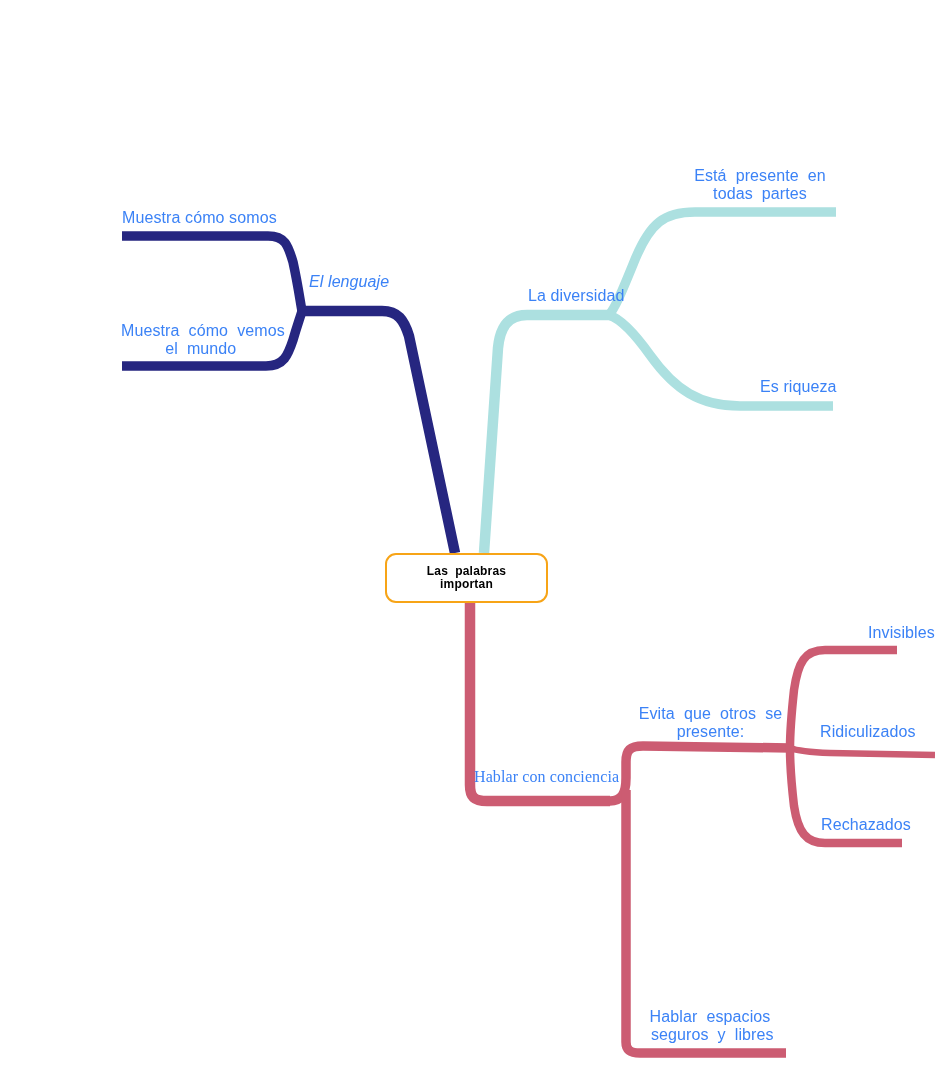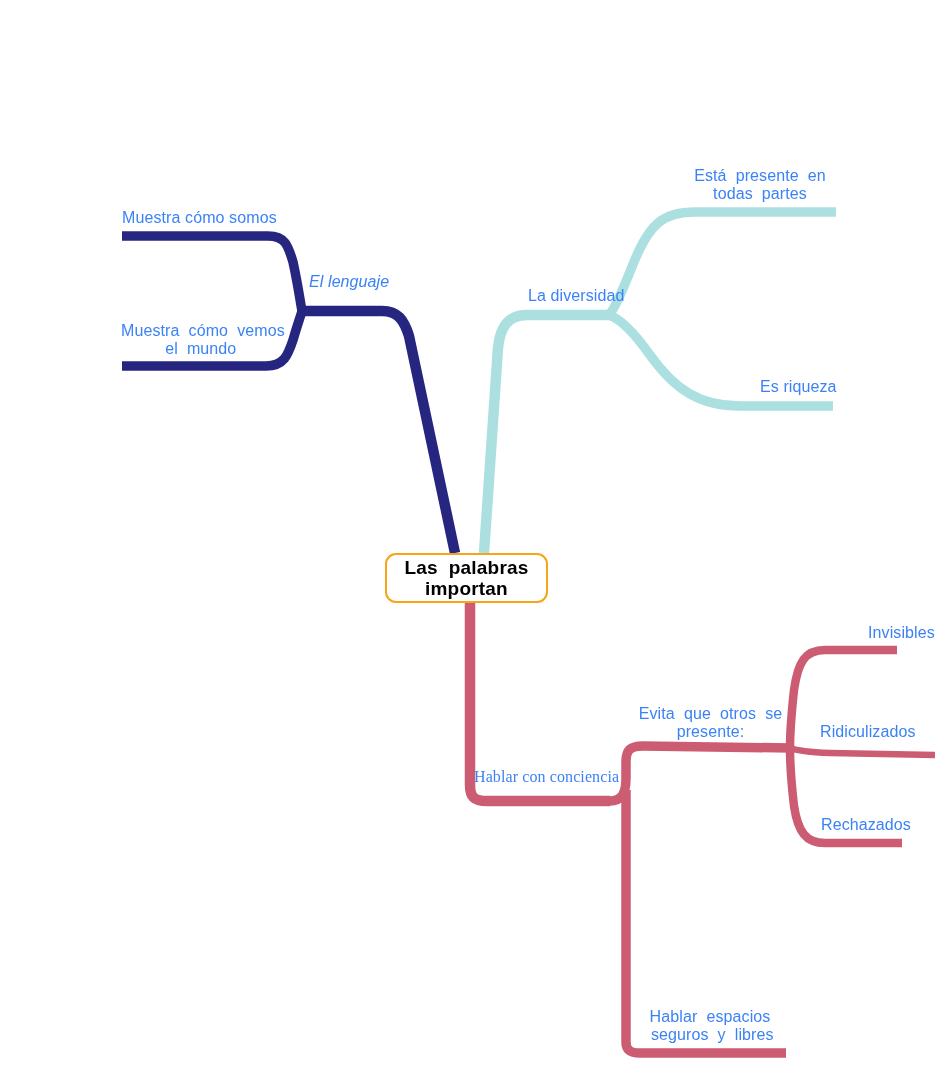--- a/index.html
+++ b/index.html
@@ -47,21 +47,21 @@
     box-sizing: border-box;
     border: 2.6px solid #f7a417;
     border-radius: 11px;
     background: #ffffff;
     display: flex;
     align-items: center;
     justify-content: center;
     z-index: 5;
   }
   #central-node-text {
-    font-size: 19px;
+    font-size: 12px;
     font-weight: bold;
     color: #000000;
     text-align: center;
     line-height: 1.12;
     white-space: pre;
     letter-spacing: 0.2px;
   }
 </style>
 </head>
 <body>

